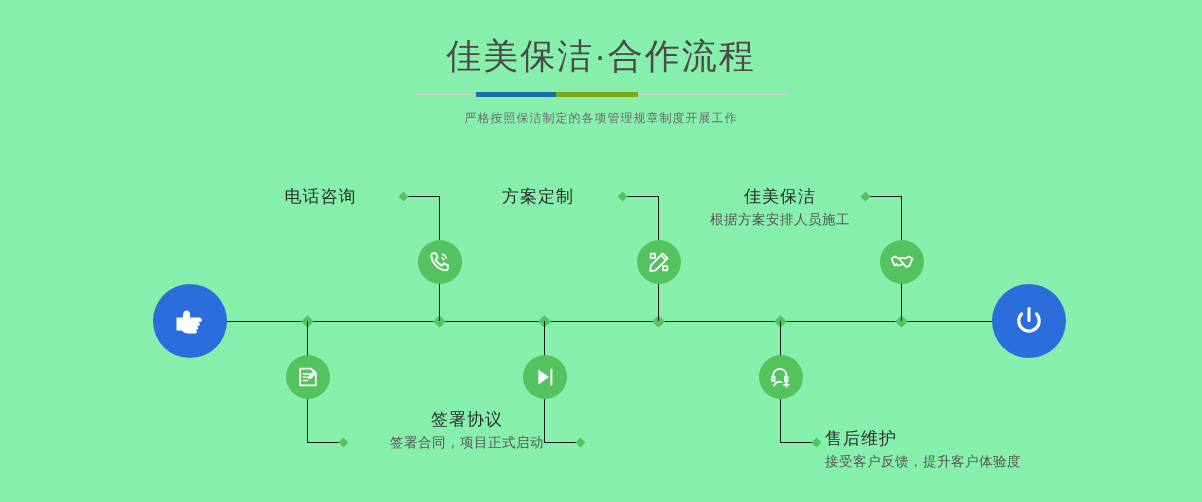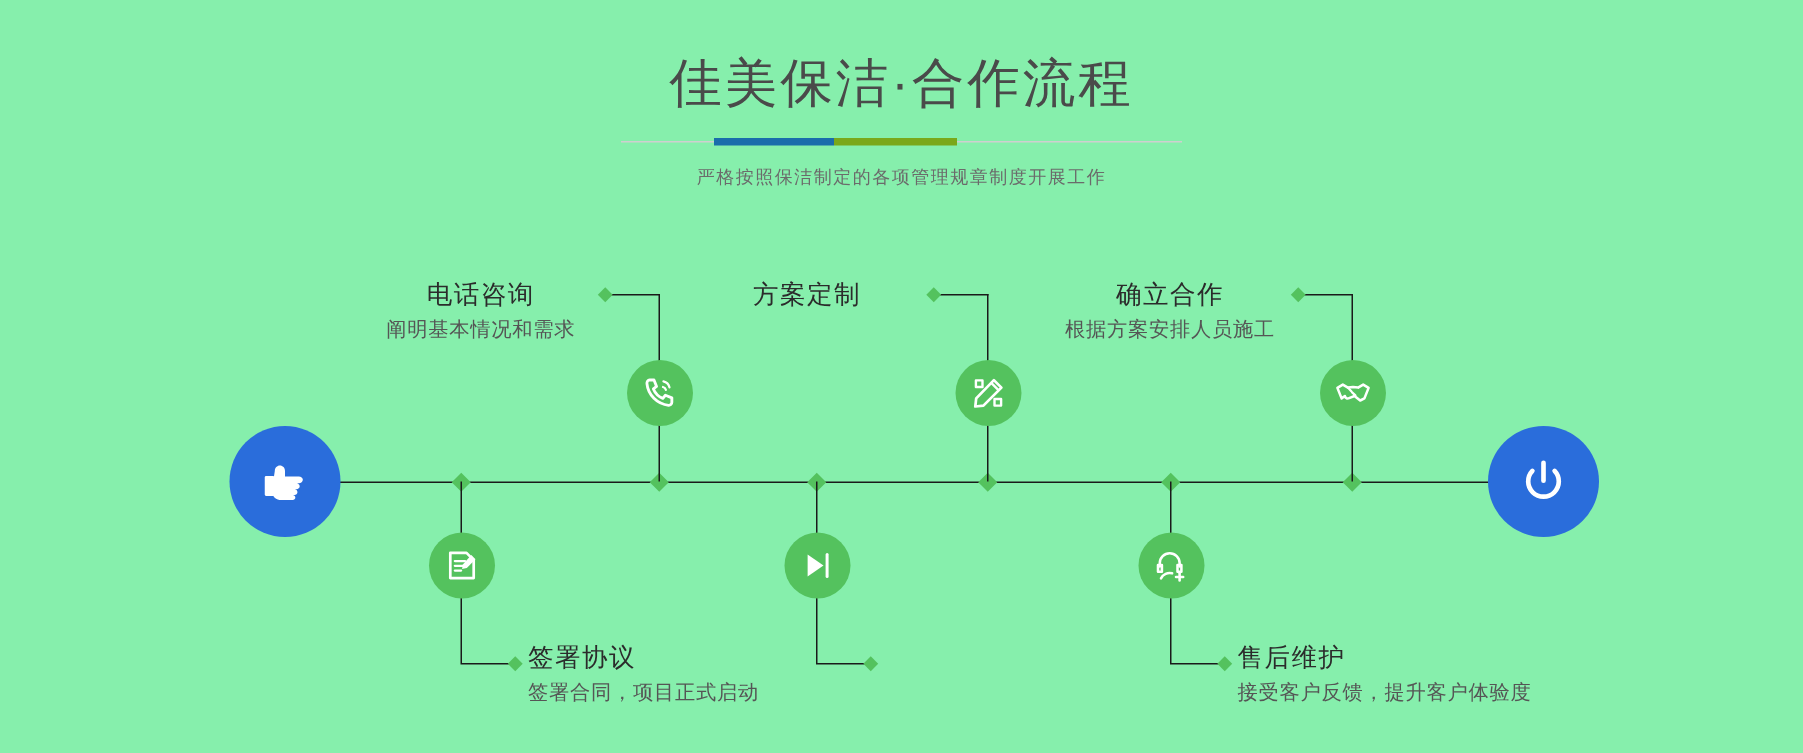--- a/index.html
+++ b/index.html
@@ -196,39 +196,38 @@
     <span>
       <svg width="26" height="26" viewBox="0 0 26 26">
         <path fill="none" stroke="#ffffff" stroke-width="1.9" stroke-linejoin="round" d="M6.0 4.3 L9.0 4.3 L10.7 8.6 L8.6 10.3 C9.8 13.2 12.0 15.4 14.9 16.6 L16.6 14.5 L20.9 16.2 L20.9 19.2 C20.9 20.4 19.9 21.3 18.7 21.2 C11.2 20.5 5.0 14.3 4.3 6.8 C4.2 5.4 5.0 4.3 6.0 4.3 Z"></path>
         <path fill="none" stroke="#ffffff" stroke-width="1.5" stroke-linecap="round" d="M15.3 5.2a5.4 5.4 0 0 1 4.0 4.0"></path>
         <path fill="none" stroke="#ffffff" stroke-width="1.5" stroke-linecap="round" d="M15.0 9.0a2.6 2.6 0 0 1 1.9 1.9"></path>
       </svg>
     </span>
   </div>
   <div class="label top" style="left:243px; top:186px; width:155px;">
     <div class="lab-title">电话咨询</div>
-    <div class="lab-desc">阐明基本情况和需求</div>
   </div>
 
   <div class="diamond" style="left:303px; top:317px;"></div>
   <div class="vline" style="left:307px; top:321px; height:121px;"></div>
   <div class="hline" style="left:307px; top:442px; width:36px;"></div>
   <div class="diamond small" style="left:340px; top:439px;"></div>
   <div class="node" style="left:286px; top:355px;">
     <span>
       <svg width="26" height="26" viewBox="0 0 26 26">
         <path fill="none" stroke="#ffffff" stroke-width="1.8" stroke-linejoin="round" d="M5.2 4.6 L16.0 4.6 L20.8 9.4 L20.8 21.4 L5.2 21.4 Z"></path>
         <line x1="8.2" y1="10.0" x2="15.0" y2="10.0" stroke="#ffffff" stroke-width="1.5" stroke-linecap="round"></line>
         <line x1="8.2" y1="13.2" x2="13.6" y2="13.2" stroke="#ffffff" stroke-width="1.5" stroke-linecap="round"></line>
         <line x1="8.2" y1="16.4" x2="12.4" y2="16.4" stroke="#ffffff" stroke-width="1.5" stroke-linecap="round"></line>
         <path fill="#ffffff" d="M19.2 6.0 L22.0 8.8 L16.2 14.6 L13.0 15.3 L13.7 12.1 Z"></path>
       </svg>
     </span>
   </div>
-  <div class="label bottom" style="left:352px; top:428px; width:230px;">
+  <div class="label bottom" style="left:352px; top:409px; width:230px;text-align:center;">
     <div class="lab-title">签署协议</div>
     <div class="lab-desc">签署合同，项目正式启动</div>
   </div>
 
   <div class="diamond" style="left:654px; top:317px;"></div>
   <div class="vline" style="left:658px; top:196px; height:125px;"></div>
   <div class="hline" style="left:623px; top:196px; width:36px;"></div>
   <div class="diamond small" style="left:619px; top:193px;"></div>
   <div class="node" style="left:637px; top:240px;">
     <span>
@@ -284,17 +283,17 @@
   <div class="diamond small" style="left:862px; top:193px;"></div>
   <div class="node" style="left:880px; top:240px;">
     <span>
       <svg width="26" height="26" viewBox="0 0 26 26">
         <path fill="none" stroke="#ffffff" stroke-width="1.7" stroke-linejoin="round" d="M2.6 9.6 L6.2 7.4 L9.6 9.4 L13.0 9.0 L16.4 9.4 L19.8 7.4 L23.4 9.6 L20.6 16.6 L17.8 18.0 L14.0 15.0 L10.4 16.4 C9.0 17.0 7.8 16.2 7.6 15.0 L5.4 16.6 Z"></path>
         <path fill="none" stroke="#ffffff" stroke-width="1.5" stroke-linecap="round" d="M9.6 9.4 L12.0 12.0 M12.4 12.6 L14.6 14.6"></path>
       </svg>
     </span>
   </div>
   <div class="label top" style="left:700px; top:186px; width:160px;">
-    <div class="lab-title">确立合作</div>
+    <div class="lab-title">佳美保洁</div>
     <div class="lab-desc">根据方案安排人员施工</div>
   </div>
 
 </div>
 
 </body></html>

